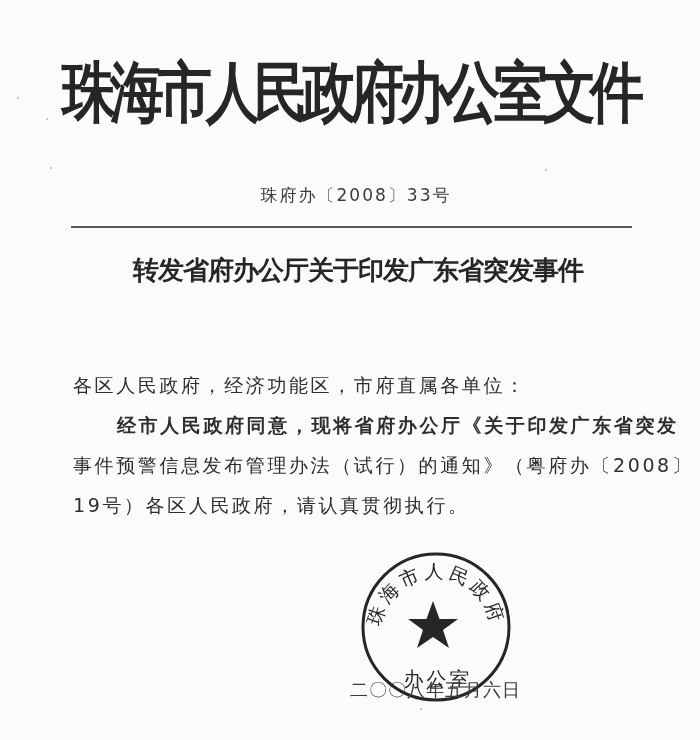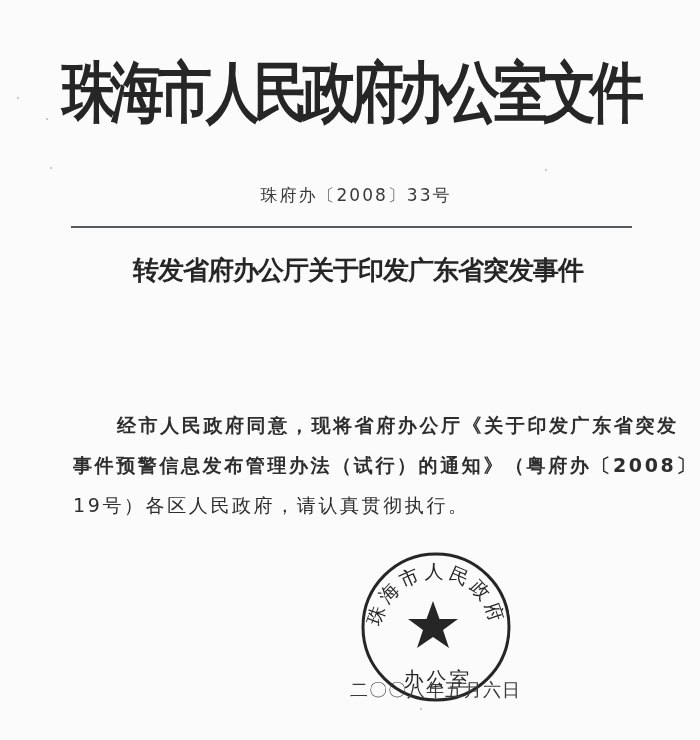--- a/index.html
+++ b/index.html
@@ -71,21 +71,21 @@
       position: absolute;
       left: 73px;
       font-family: "DejaVu Sans", sans-serif;
       font-size: 19px;
       letter-spacing: 2.6px;
       color: #2e2e2e;
       white-space: nowrap;
     }
     .body-line.a { top: 373px; }
     .body-line.b { top: 413px; left: 117px; font-weight: bold; }
-    .body-line.c { top: 453px; font-weight: bold; }
+    .body-line.c { top: 453px; }
     .body-line.d { top: 493px; }
     .seal {
       position: absolute;
       left: 358px;
       top: 551px;
       width: 156px;
       height: 156px;
     }
     .date {
       position: absolute;
@@ -110,20 +110,21 @@
 <div class="page">
 
   <div class="doc-title">珠海市人民政府办公室文件</div>
 
   <div class="doc-number">珠府办〔2008〕33号</div>
 
   <div class="divider"></div>
 
   <div class="heading l1">转发省府办公厅关于印发广东省突发事件</div>
 
+  <div class="body-line a">各区人民政府，经济功能区，市府直属各单位：</div>
   <div class="body-line b">经市人民政府同意，现将省府办公厅《关于印发广东省突发</div>
   <div class="body-line c">事件预警信息发布管理办法（试行）的通知》（粤府办〔2008〕</div>
   <div class="body-line d">19号）各区人民政府，请认真贯彻执行。</div>
 
   <div class="seal">
     <svg width="156" height="156" viewBox="0 0 156 156">
       <defs>
         <path id="sealArc" d="M 30 112 A 56 56 0 1 1 126 112" fill="none"></path>
       </defs>
       <circle cx="78" cy="76" r="73" fill="none" stroke="#262626" stroke-width="3"></circle>

